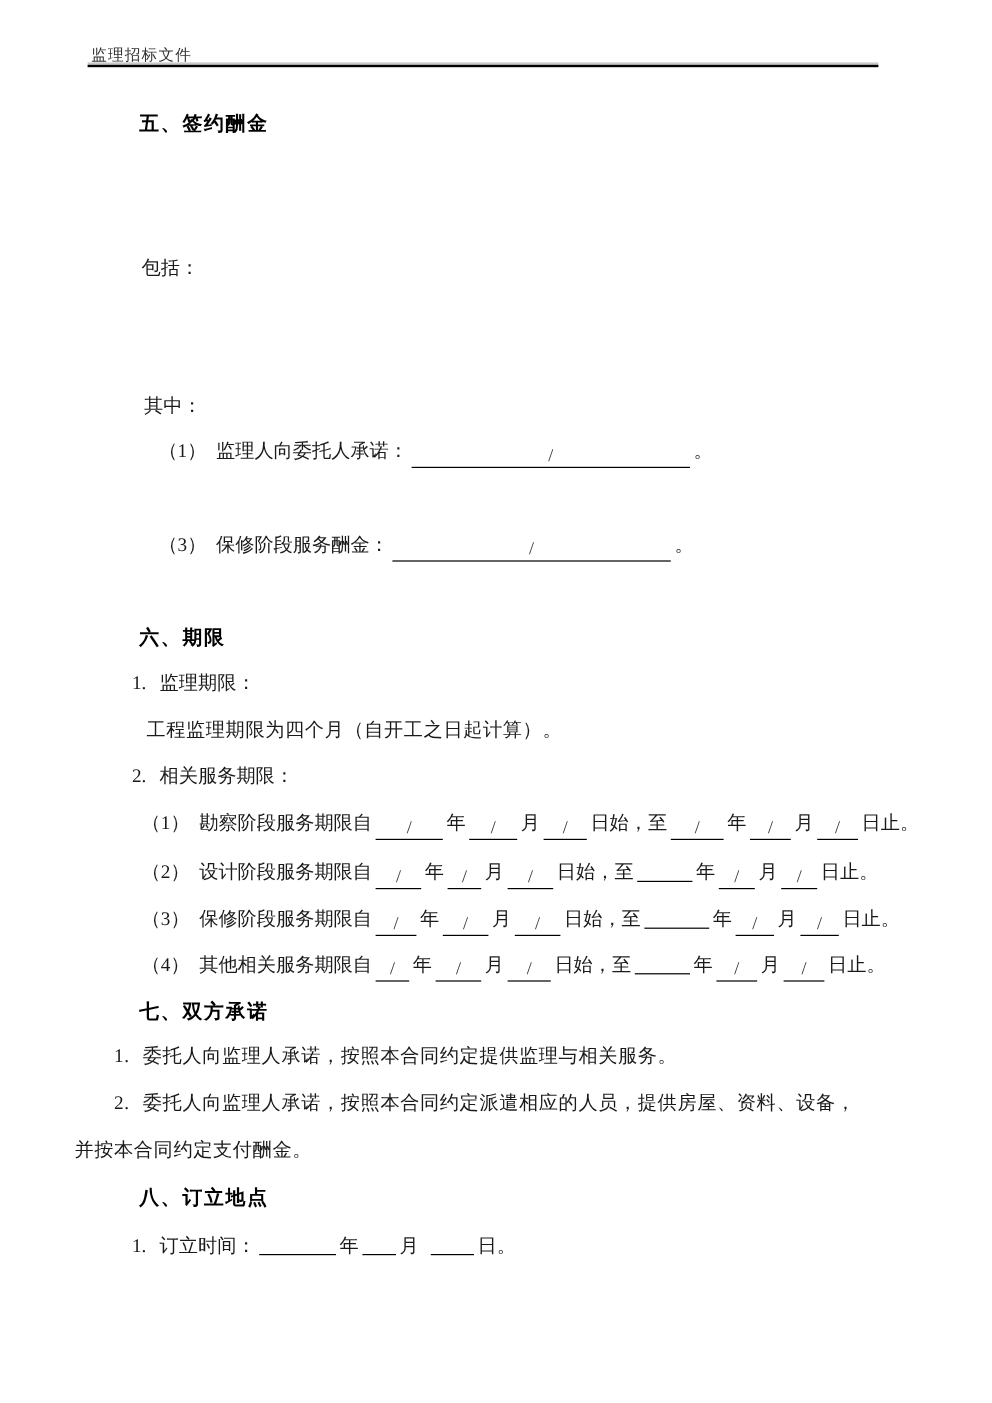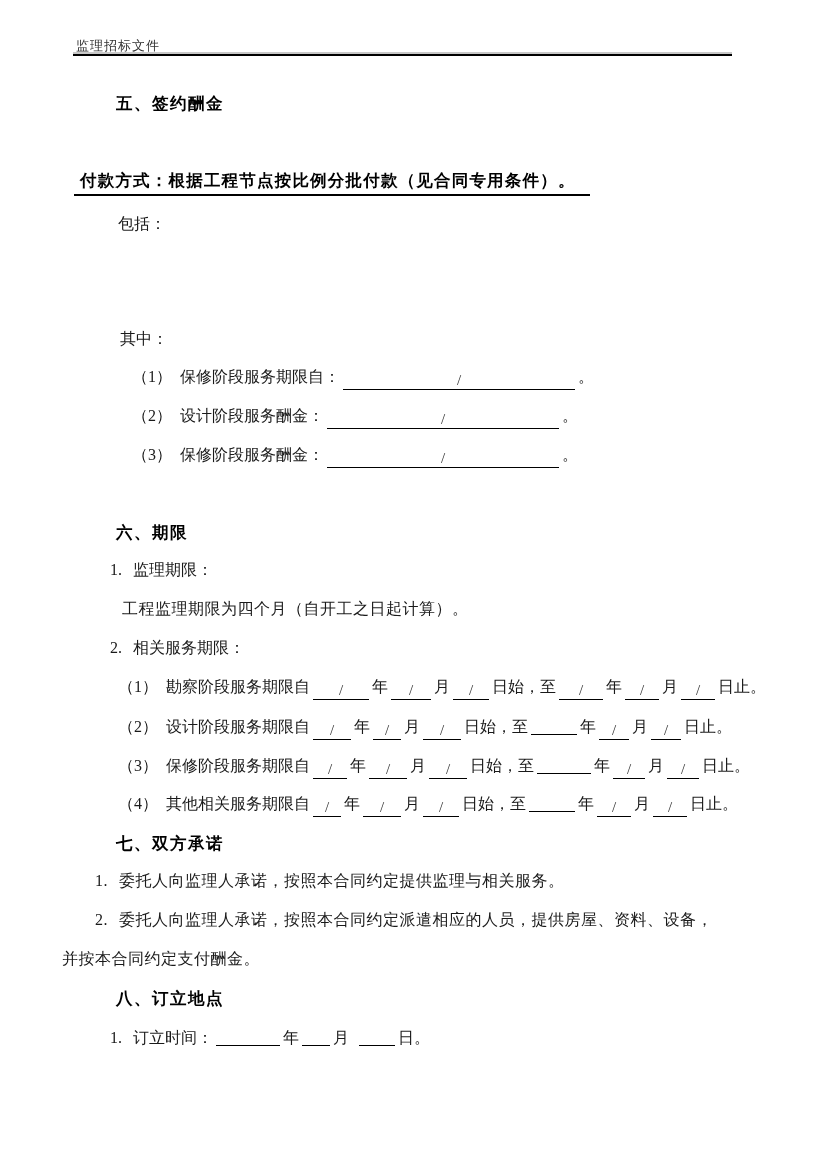--- a/index.html
+++ b/index.html
@@ -73,37 +73,31 @@
 <body>
 
 <div class="page">
 
   <div class="line doc-header" style="left:76px; top:36px">监理招标文件</div>
   <div class="header-rule"></div>
 
   <div class="line heading" style="left:116px; top:93px">五、签约酬金</div>
 
 
-  <div class="line" style="left:74px; top:170px">
-    <span class="payment">付款方式：根据工程节点按比例分批付款（见合同专用条件）。</span>
-  </div>
 
   <div class="line" style="left:118px; top:214px">包括：</div>
 
 
 
   <div class="line" style="left:120px; top:329px">其中：</div>
 
   <div class="line" style="left:132px; top:367px">
-    <span class="no-paren">（1）</span><span>保修阶段服务期限自：</span><span class="blank" style="width:232px">/</span><span>。</span>
+    <span class="no-paren">（1）</span><span>监理人向委托人承诺：</span><span class="blank" style="width:232px">/</span><span>。</span>
   </div>
 
-  <div class="line" style="left:132px; top:406px">
-    <span class="no-paren">（2）</span><span>设计阶段服务酬金：</span><span class="blank" style="width:232px">/</span><span>。</span>
-  </div>
 
   <div class="line" style="left:132px; top:445px">
     <span class="no-paren">（3）</span><span>保修阶段服务酬金：</span><span class="blank" style="width:232px">/</span><span>。</span>
   </div>
 
 
   <div class="line heading" style="left:116px; top:522px">六、期限</div>
 
   <div class="line" style="left:110px; top:560px">
     <span class="no">1.</span><span>监理期限：</span>

